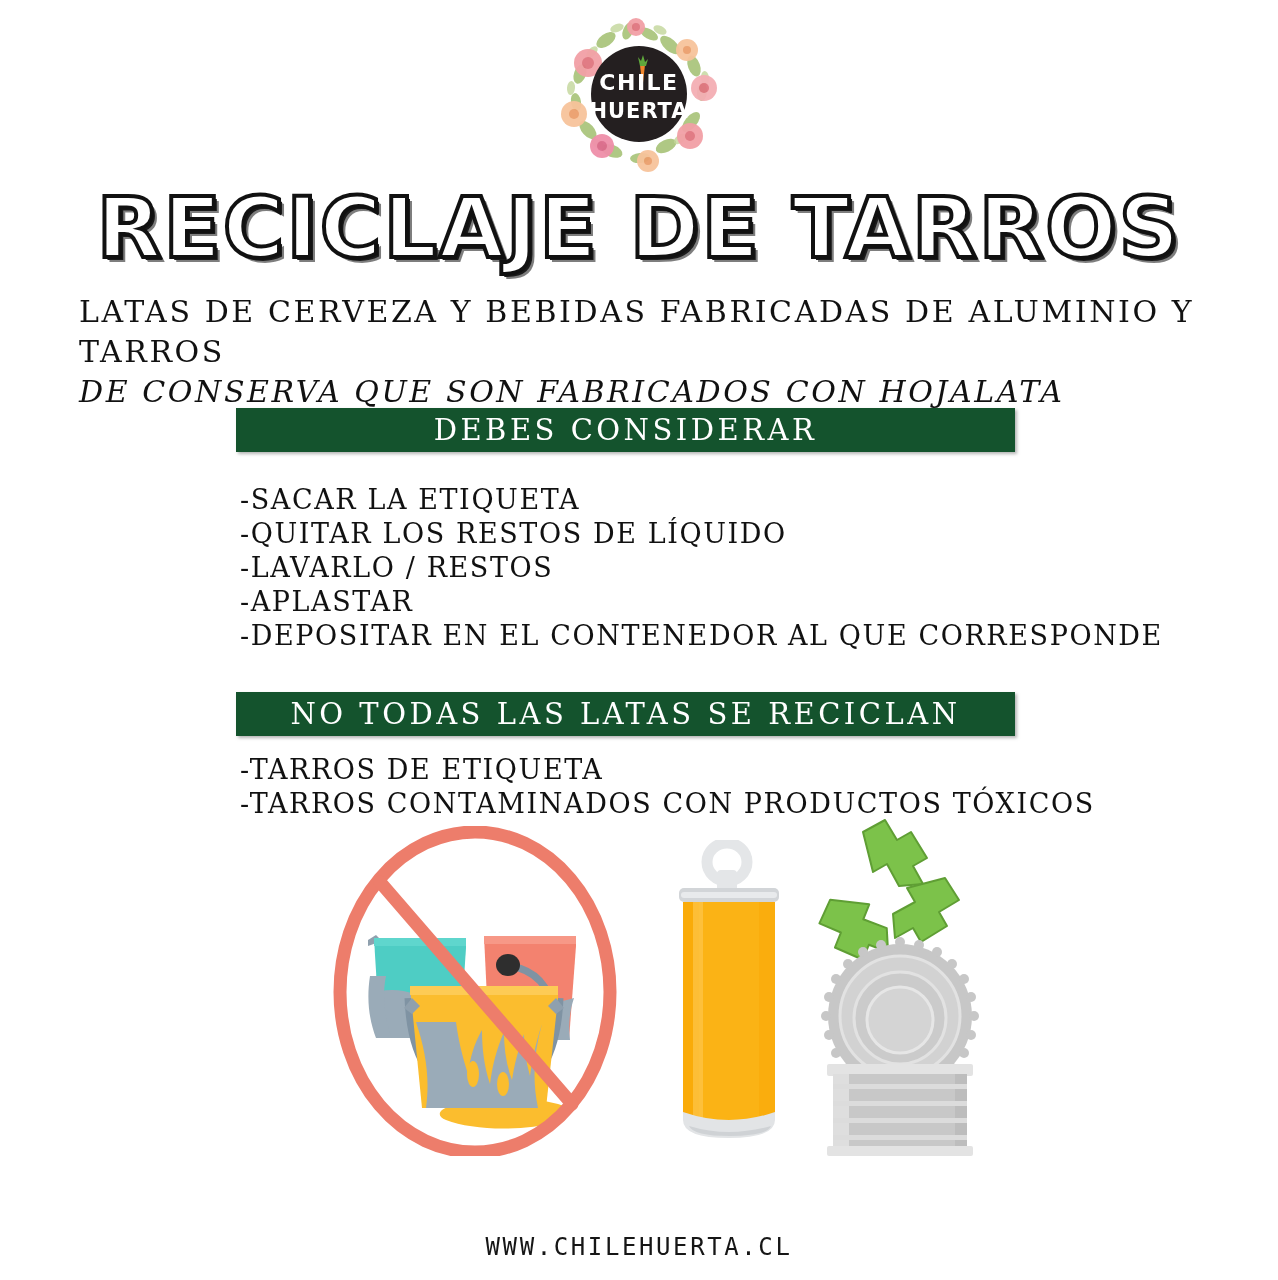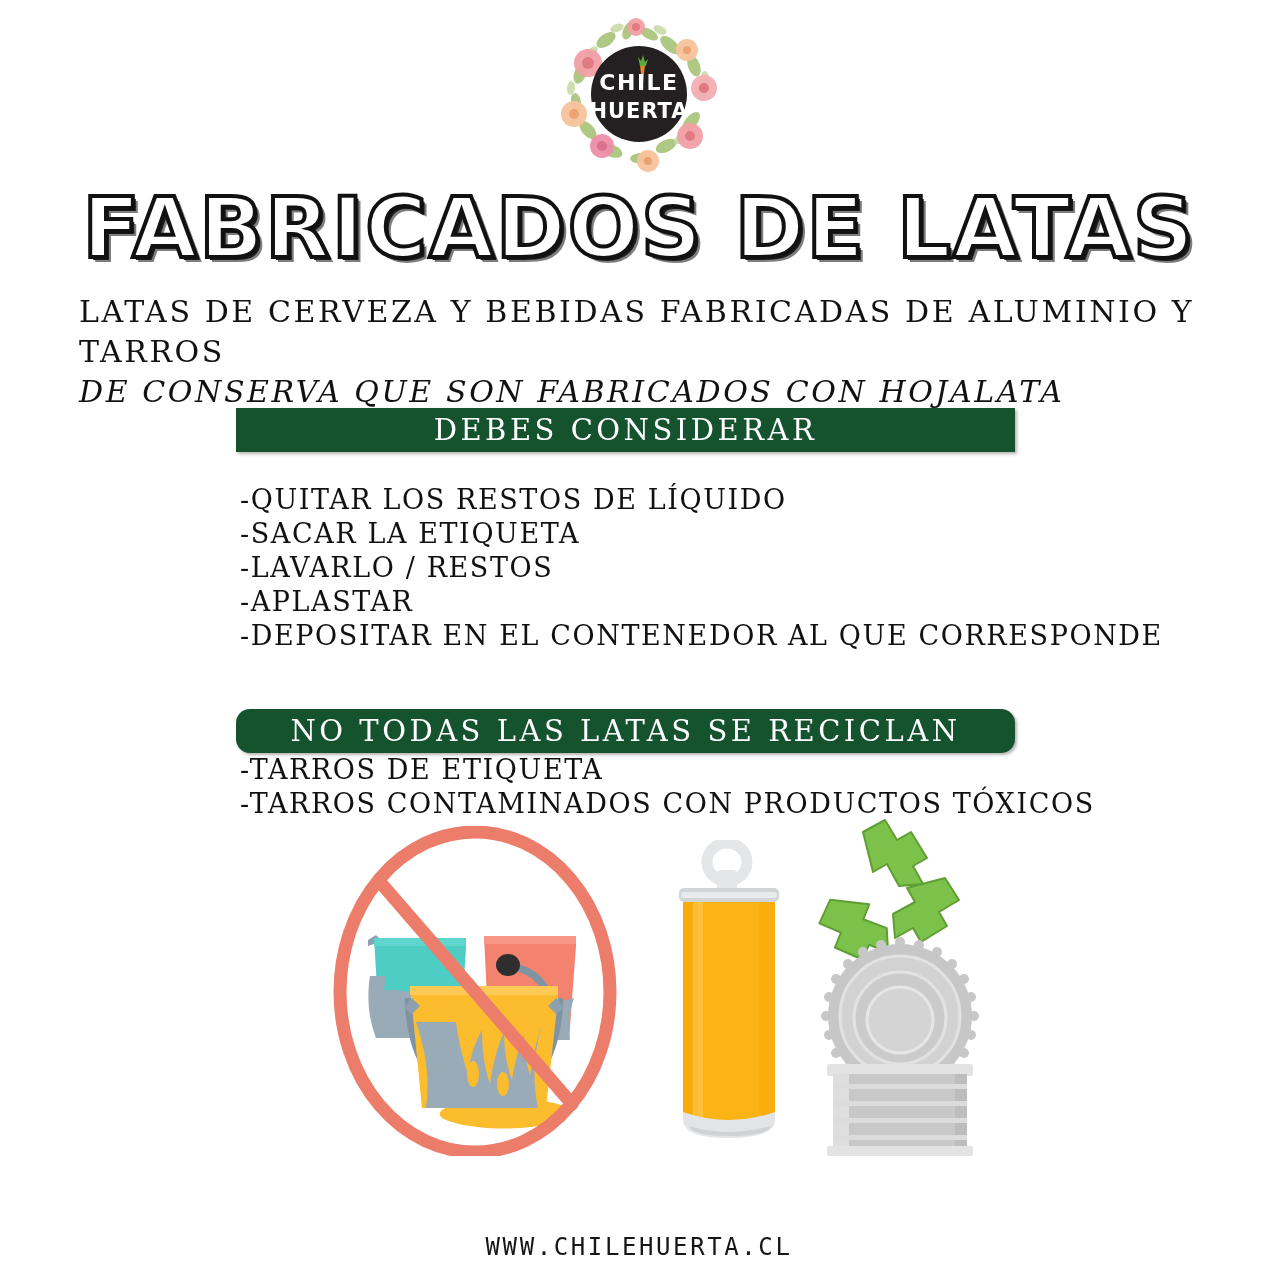--- a/index.html
+++ b/index.html
@@ -81,21 +81,21 @@
   }
   .bar-text {
     color: #ffffff;
     font-family: "DejaVu Serif", "Liberation Serif", serif;
     font-size: 29px;
     letter-spacing: 3.5px;
     line-height: 1;
     white-space: nowrap;
   }
   #bar1 { top: 408px; }
-  #bar2 { top: 709px; border-radius: 14px; }
+  #bar2 { top: 692px; }
 
   
   .list {
     position: absolute;
     left: 240px;
     width: 900px;
     font-family: "DejaVu Serif", "Liberation Serif", serif;
     font-size: 27px;
     line-height: 34px;
     letter-spacing: 1.6px;
@@ -190,34 +190,34 @@
 
       <g>
         <path d="M96 47 l5 0 l-2.5 22 z" fill="#f0862c"></path>
         <path d="M96 48 l-2 -9 l3 4 l2 -6 l2 7 l3 -3 l-2 7 z" fill="#5fa83c"></path>
       </g>
       <text x="95" y="72" text-anchor="middle" fill="#ffffff" font-family="&quot;DejaVu Sans&quot;, sans-serif" font-size="22" font-weight="700" letter-spacing="1.5">CHILE</text>
       <text x="95" y="100" text-anchor="middle" fill="#ffffff" font-family="&quot;DejaVu Sans&quot;, sans-serif" font-size="21" font-weight="700" letter-spacing="1">HUERTA</text>
     </svg>
   </div>
 
-  <div class="title">FABRICADOS DE LATAS</div>
+  <div class="title">RECICLAJE DE TARROS</div>
 
   <div class="subtitle">
     <span>LATAS DE CERVEZA Y BEBIDAS FABRICADAS DE ALUMINIO Y TARROS</span>
     <span class="l2">DE CONSERVA QUE SON FABRICADOS CON HOJALATA</span>
   </div>
 
   <div class="bar" id="bar1">
     <span class="bar-text">DEBES CONSIDERAR</span>
   </div>
 
   <div class="list" id="list1">
+    <div class="list-item">-SACAR LA ETIQUETA</div>
     <div class="list-item">-QUITAR LOS RESTOS DE LÍQUIDO</div>
-    <div class="list-item">-SACAR LA ETIQUETA</div>
     <div class="list-item">-LAVARLO / RESTOS</div>
     <div class="list-item">-APLASTAR</div>
     <div class="list-item">-DEPOSITAR EN EL CONTENEDOR AL QUE CORRESPONDE</div>
   </div>
 
   <div class="bar" id="bar2">
     <span class="bar-text">NO TODAS LAS LATAS SE RECICLAN</span>
   </div>
 
   <div class="list" id="list2">

